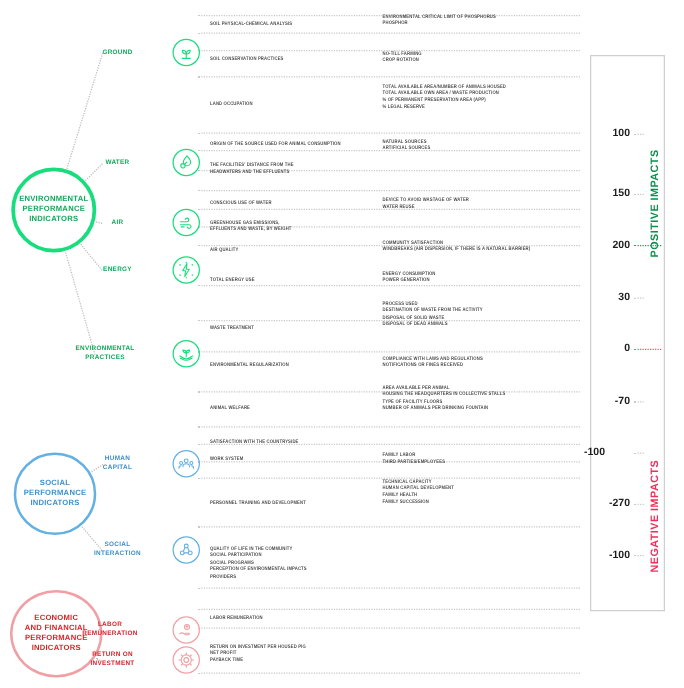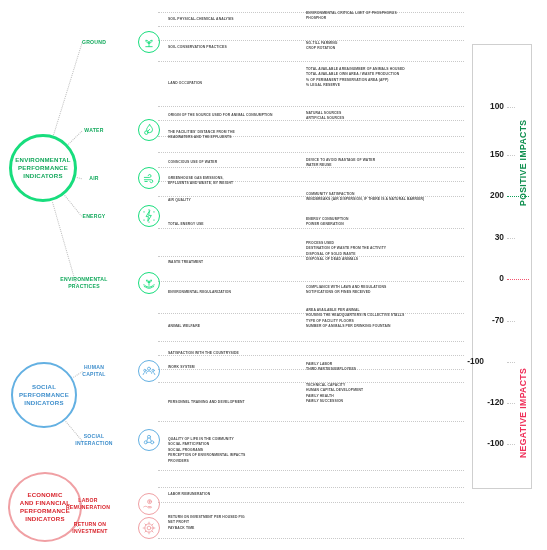--- a/index.html
+++ b/index.html
@@ -362,21 +362,21 @@
       <div class="tick" style="top: 190px; left: 470px; width: 34px;">200</div>
       <div class="tickline g" style="top: 196px; left: 507px; width: 22px;"></div>
       <div class="tick" style="top: 232px; left: 470px; width: 34px;">30</div>
       <div class="tickline" style="top: 238px; left: 507px; width: 8px;"></div>
       <div class="tick" style="top: 273px; left: 470px; width: 34px;">0</div>
       <div class="tickline r" style="top: 279px; left: 507px; width: 22px;"></div>
       <div class="tick" style="top: 315px; left: 470px; width: 34px;">-70</div>
       <div class="tickline" style="top: 321px; left: 507px; width: 8px;"></div>
       <div class="tick" style="top: 356px; left: 450px; width: 34px;">-100</div>
       <div class="tickline" style="top: 362px; left: 507px; width: 8px;"></div>
-      <div class="tick" style="top: 397px; left: 470px; width: 34px;">-120</div>
+      <div class="tick" style="top: 397px; left: 470px; width: 34px;">-270</div>
       <div class="tickline" style="top: 403px; left: 507px; width: 8px;"></div>
       <div class="tick" style="top: 438px; left: 470px; width: 34px;">-100</div>
       <div class="tickline" style="top: 444px; left: 507px; width: 8px;"></div>
     </div>
 
   <div class="vlabel pos" style="left:518px;top:86px;height:120px;">POSITIVE IMPACTS</div>
   <div class="vlabel neg" style="left:518px;top:338px;height:120px;">NEGATIVE IMPACTS</div>
 
 </div>
 

